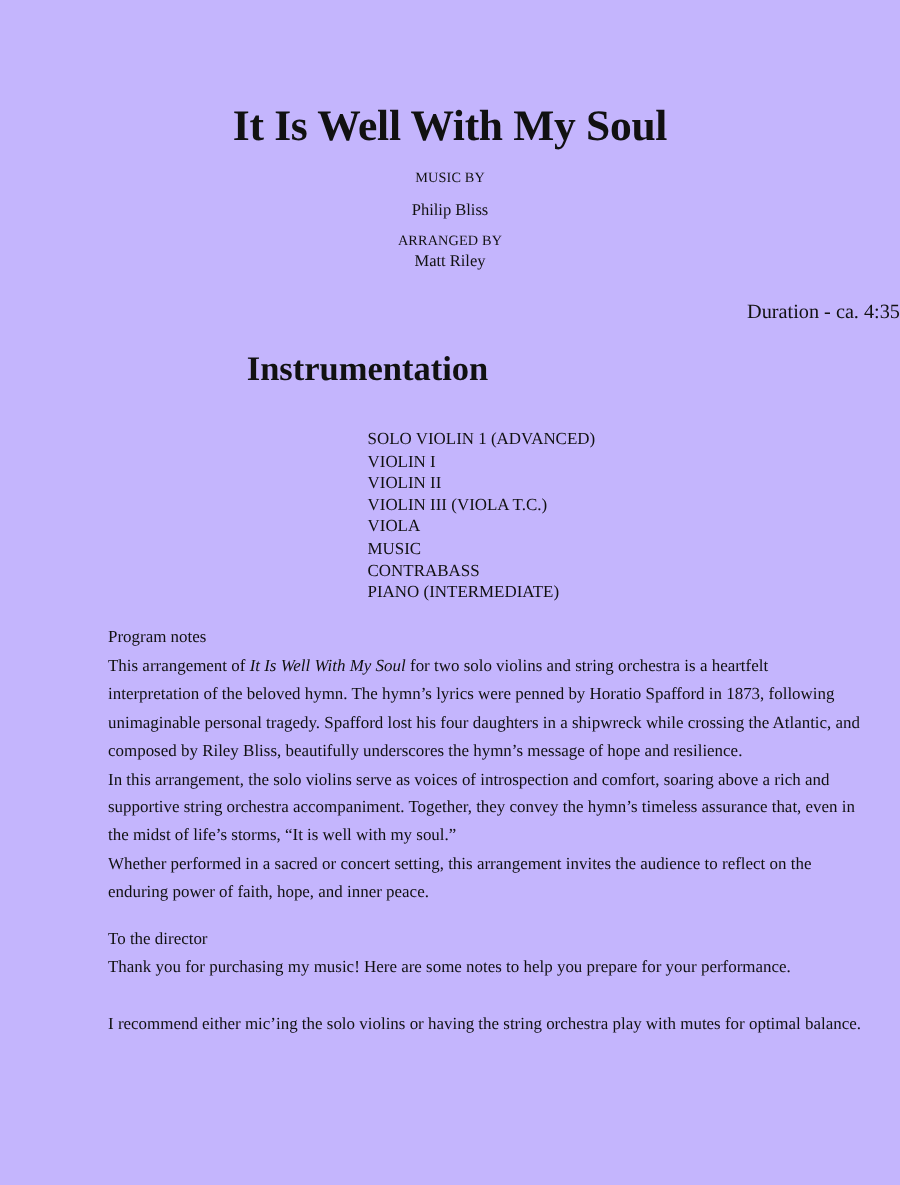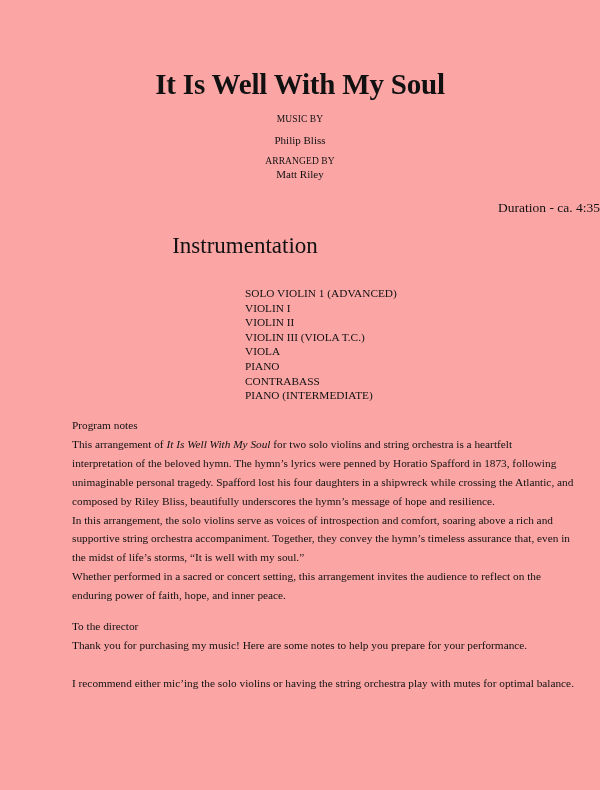--- a/index.html
+++ b/index.html
@@ -12,21 +12,21 @@
       height: 790px;
       position: relative;
       overflow: hidden;
       font-family: "Liberation Serif", "DejaVu Serif", serif;
       color: #111111;
     }
     .page {
       position: absolute;
       left: 0; top: 0;
       width: 600px; height: 790px;
-      background: #fca5a5;
+      background: #c4b5fd;
     }
     .title {
       position: absolute;
       top: 64px;
       left: 0;
       width: 600px;
       text-align: center;
       font-size: 29px;
       font-weight: bold;
       letter-spacing: -0.2px;
@@ -59,21 +59,21 @@
       font-size: 13.5px;
       line-height: 18px;
     }
     .instr-heading {
       position: absolute;
       top: 230px;
       left: 0;
       width: 490px;
       text-align: center;
       font-size: 23px;
-      font-weight: normal;
+      font-weight: bold;
       margin: 0;
       line-height: 32px;
     }
     .instr-list {
       position: absolute;
       top: 286px;
       left: 245px;
       margin: 0;
       padding: 0;
       list-style: none;
@@ -126,21 +126,21 @@
   <div class="duration">Duration - ca. 4:35</div>
 
   <h2 class="instr-heading">Instrumentation</h2>
 
   <ul class="instr-list">
     <li>SOLO VIOLIN 1 (ADVANCED)</li>
     <li>VIOLIN I</li>
     <li>VIOLIN II</li>
     <li>VIOLIN III (VIOLA T.C.)</li>
     <li>VIOLA</li>
-    <li>PIANO</li>
+    <li>MUSIC</li>
     <li>CONTRABASS</li>
     <li>PIANO (INTERMEDIATE)</li>
   </ul>
 
   <div class="section" style="top:416px;">
     <div class="section-heading">Program notes</div>
     <div class="para">
       <span class="line"><span>This arrangement of </span><em>It Is Well With My Soul</em><span> for  two solo violins and string orchestra is a heartfelt</span></span>
       <span class="line">interpretation of the beloved hymn. The hymn’s lyrics were penned by Horatio Spafford in 1873, following</span>
       <span class="line">unimaginable personal tragedy. Spafford lost his four daughters in a shipwreck while crossing the Atlantic, and</span>

